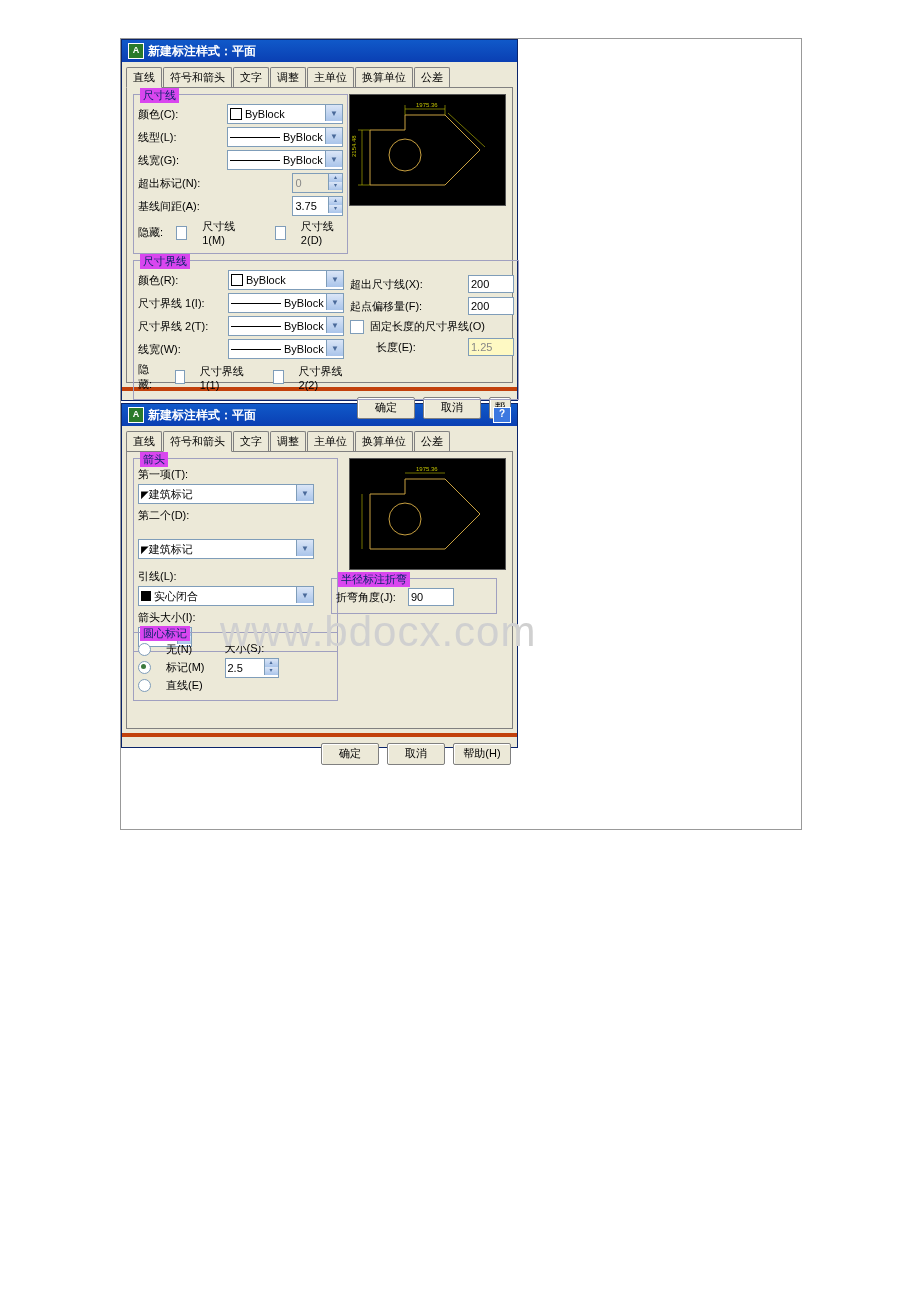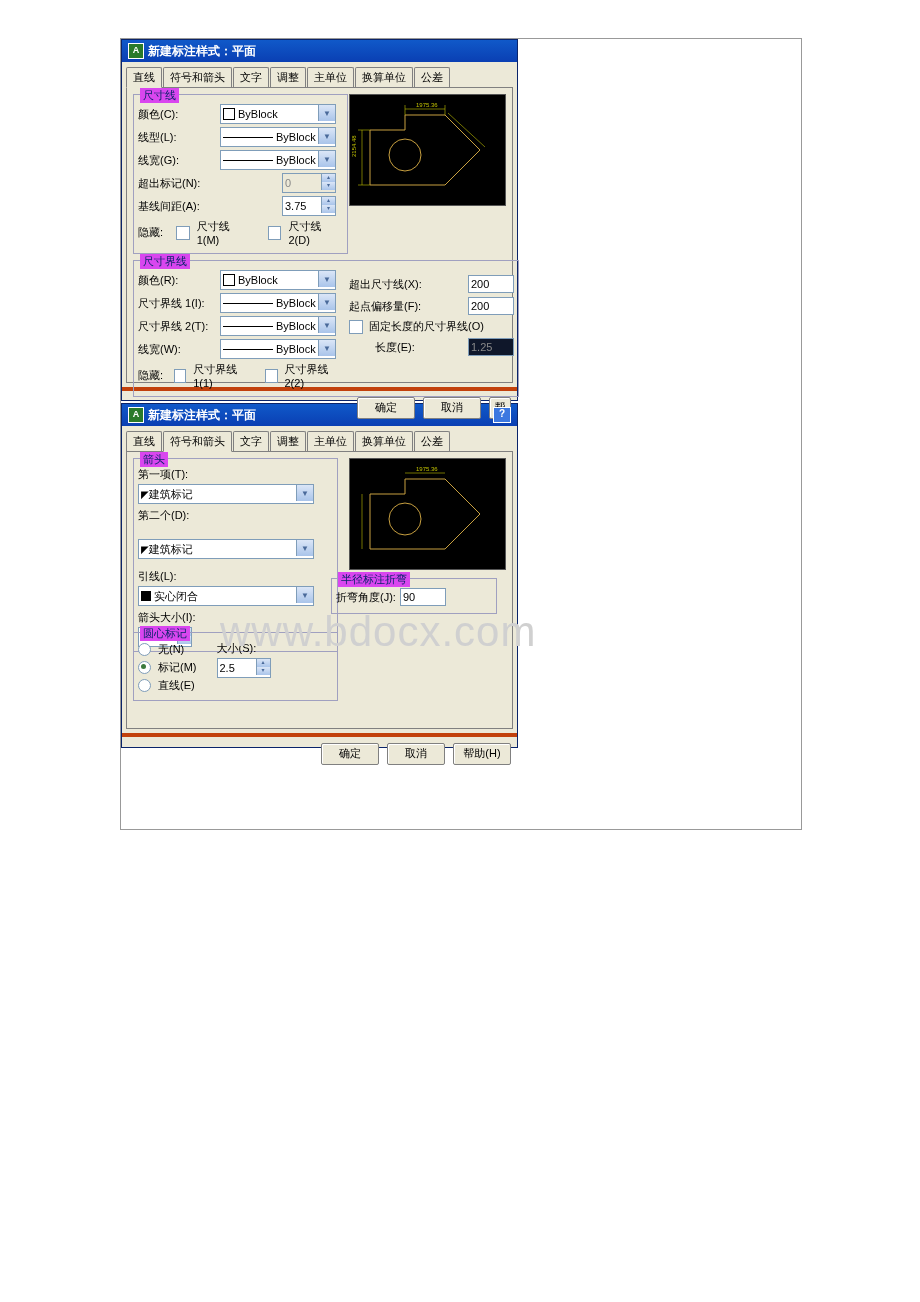--- a/index.html
+++ b/index.html
@@ -9,40 +9,40 @@
 .dlg2{width:395px;height:343px;margin-top:2px}
 .titlebar{height:22px;background:linear-gradient(to bottom,#1059c9,#0a3fb3);color:#fff;font-weight:bold;padding:3px 6px;font-size:12px;box-sizing:border-box;display:flex;align-items:center}
 .titlebar .ico{width:14px;height:14px;background:#2a7a2a;border:1px solid #fff;margin-right:4px;display:inline-block;font-size:9px;text-align:center;line-height:12px}
 .titlebar .q{margin-left:auto;width:16px;height:14px;background:#3c78e0;border:1px solid #fff;text-align:center;line-height:12px;font-size:10px}
 .tabs{display:flex;padding:4px 4px 0 4px;gap:0}
 .tab{padding:2px 6px;border:1px solid #808080;border-bottom:none;background:#ece9d8;font-size:11px;position:relative;top:1px;border-top-left-radius:2px;border-top-right-radius:2px;margin-right:1px}
 .tab.active{background:#ece9d8;border-bottom:1px solid #ece9d8;z-index:2}
 .tabpane{border:1px solid #808080;margin:0 4px 4px 4px;padding:4px;background:#ece9d8;position:relative}
 .grp{border:1px solid #a0a0c0;margin:2px 2px 6px 2px;padding:6px 4px 4px 4px;position:relative}
 .grp-title{position:absolute;top:-7px;left:6px;background:#d946ef;padding:0 3px;color:#0a246a;font-size:11px}
-.row{display:flex;align-items:center;margin:3px 0;gap:4px}
+.row{display:flex;align-items:center;margin:3px 0;gap:12px}
 .lbl{width:78px;font-size:11px}
 .sel{flex:0 0 110px;height:18px;border:1px solid #7f9db9;background:#fff;display:flex;align-items:center;padding:0 2px;font-size:11px;position:relative}
 .sel .arr{position:absolute;right:0;top:0;width:16px;height:16px;background:linear-gradient(#dbe6f7,#a9c4ea);border-left:1px solid #7f9db9;display:flex;align-items:center;justify-content:center;font-size:8px;color:#4a6a9a}
 .sw{width:10px;height:10px;border:1px solid #000;background:#fff;margin-right:3px;display:inline-block}
 .sw.blk{background:#000}
 .ln{display:inline-block;width:50px;border-top:1px solid #000;margin-right:3px;vertical-align:middle}
 .spin{width:48px;height:18px;border:1px solid #7f9db9;background:#fff;display:flex;align-items:center;padding:0 2px;font-size:11px;position:relative}
 .spin.dis{background:#ece9d8;color:#888}
 .spin .spn{position:absolute;right:0;top:0;width:14px;height:16px;display:flex;flex-direction:column}
 .spin .spn div{flex:1;background:linear-gradient(#dbe6f7,#a9c4ea);border-left:1px solid #7f9db9;font-size:6px;text-align:center;line-height:7px;color:#4a6a9a}
 .chk{width:12px;height:12px;border:1px solid #7f9db9;background:#fff;display:inline-block;margin-right:3px;vertical-align:middle}
 .rad{width:11px;height:11px;border:1px solid #7f9db9;border-radius:50%;background:#fff;display:inline-block;margin-right:3px;vertical-align:middle;position:relative}
 .rad.on::after{content:"";position:absolute;top:2px;left:2px;width:5px;height:5px;background:#3c7a3c;border-radius:50%}
 .preview{width:155px;height:110px;background:#000;position:absolute;right:6px;top:6px;border:1px solid #555}
 .preview svg{width:100%;height:100%}
 .btnrow{display:flex;justify-content:flex-end;gap:8px;padding:6px;border-top:4px solid #c2410c}
 .btn{min-width:56px;height:20px;border:1px solid #808080;background:#ece9d8;font-size:11px;text-align:center;line-height:18px;border-radius:2px;box-shadow:inset 1px 1px #fff}
 .tbox{width:40px;height:16px;border:1px solid #7f9db9;background:#fff;padding:0 2px;font-size:11px;line-height:16px}
-.tbox.dis{background:#0f172a;color:#888}
+.tbox.dis{background:#fef9c3;color:#888}
 .watermark{position:absolute;top:608px;left:220px;font-size:42px;color:#d0d0d0;font-family:Arial;letter-spacing:1px;pointer-events:none;z-index:5}
 .rightcol{position:absolute;left:202px;top:4px;width:170px}
 .extgrp{display:flex;gap:6px}
 .extleft{flex:1}
 .extright{width:165px;padding-top:4px}
 .er-row{display:flex;align-items:center;margin:4px 0;gap:3px}
 .er-lbl{flex:1;font-size:11px}
 </style>
 </head>
 <body>

